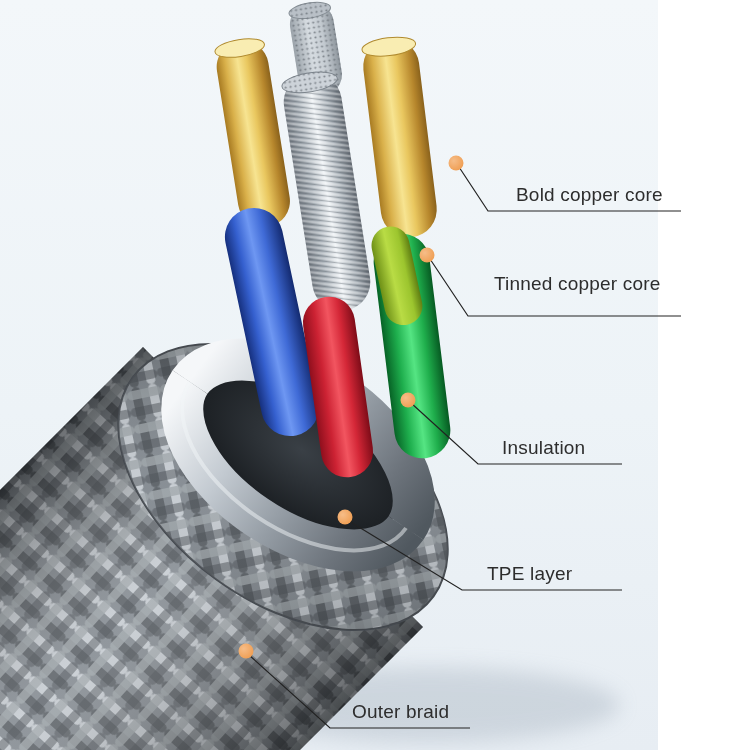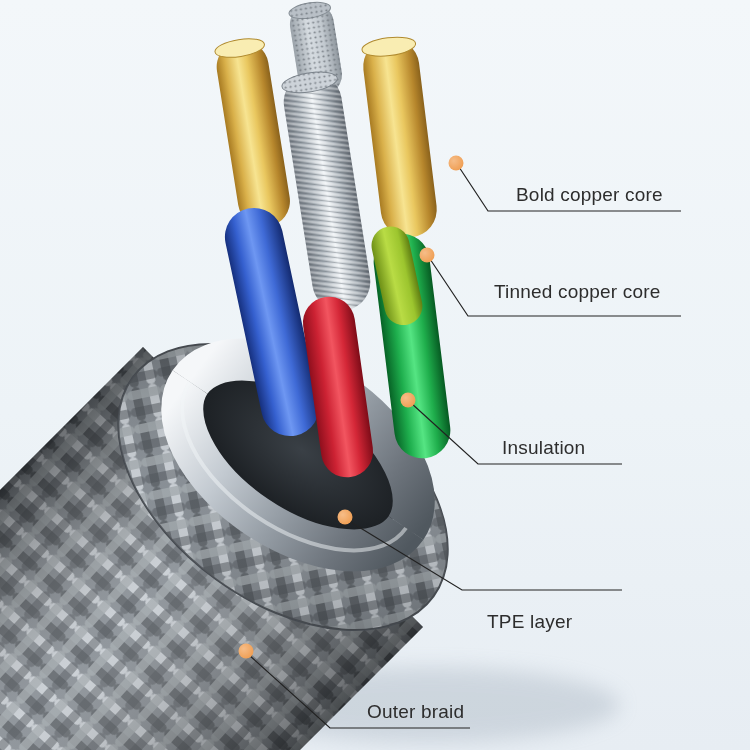--- a/index.html
+++ b/index.html
@@ -2,21 +2,21 @@
 <html><head>
 <meta charset="utf-8">
 <style>
   html,body{margin:0;padding:0;}
   body{
     width:750px;height:750px;
     font-family:"Liberation Sans", sans-serif;
     overflow:hidden;
   }
   .stage{
-    position:relative;width:750px;height:750px;
+    position:relative;width:658px;height:750px;
     background:linear-gradient(180deg,#f3f7fa 0%,#edf3f7 55%,#e7edf3 100%);
   }
   .stage svg{position:absolute;left:0;top:0;}
   .callout-label{
     position:absolute;
     font-size:19px;
     color:#2d2d2d;
     letter-spacing:.2px;
     white-space:nowrap;
   }
@@ -186,21 +186,21 @@
       <circle cx="456" cy="163" r="7.5" fill="url(#dotG)"></circle>
       <circle cx="427" cy="255" r="7.5" fill="url(#dotG)"></circle>
       <circle cx="408" cy="400" r="7.5" fill="url(#dotG)"></circle>
       <circle cx="345" cy="517" r="7.5" fill="url(#dotG)"></circle>
       <circle cx="246" cy="651" r="7.5" fill="url(#dotG)"></circle>
     </g>
   </svg>
 
   <div class="callout-label" style="left:516px;top:184px;">Bold copper core</div>
 
-  <div class="callout-label" style="left:494px;top:281px;">Tinned copper core</div>
+  <div class="callout-label" style="left:494px;top:273px;">Tinned copper core</div>
 
   <div class="callout-label" style="left:502px;top:437px;text-align:right;">Insulation</div>
 
-  <div class="callout-label" style="left:487px;top:563px;margin-top:48px;">TPE layer</div>
-
-  <div class="callout-label" style="left:367px;top:701px;">Outer braid</div>
+  <div class="callout-label" style="left:487px;top:563px;">TPE layer</div>
+
+  <div class="callout-label" style="left:352px;top:701px;">Outer braid</div>
 
 </div>
 
 </body></html>

